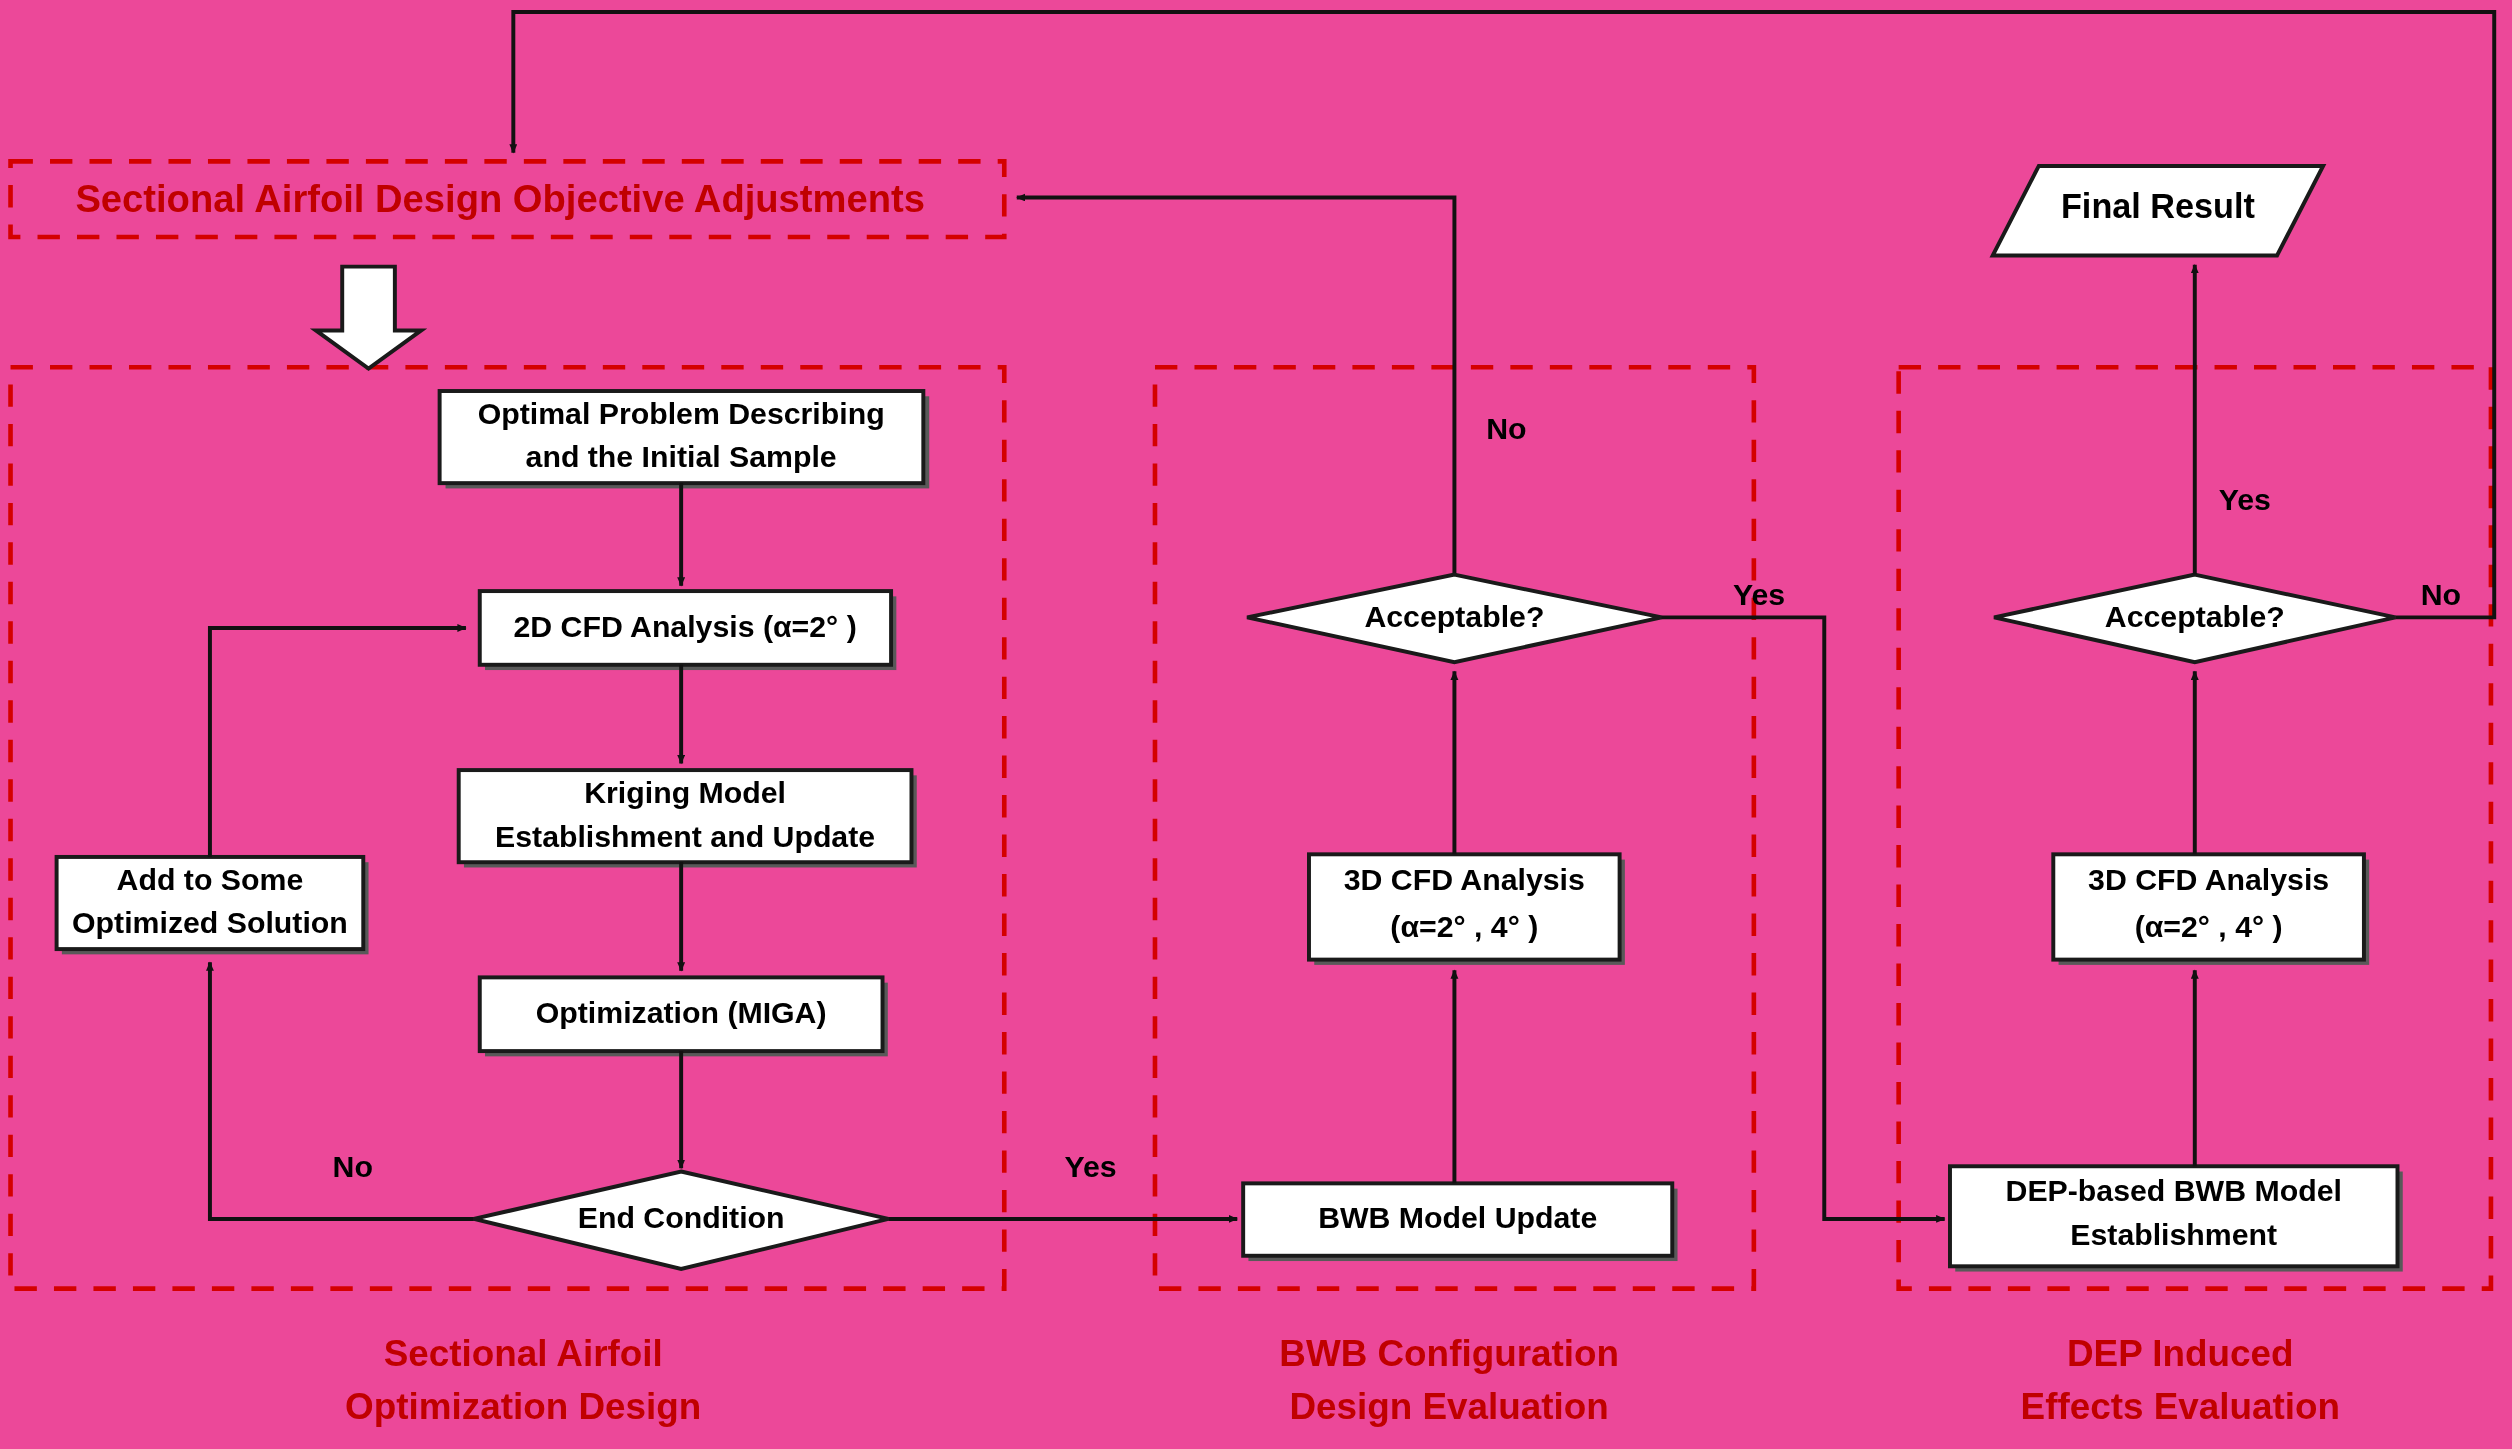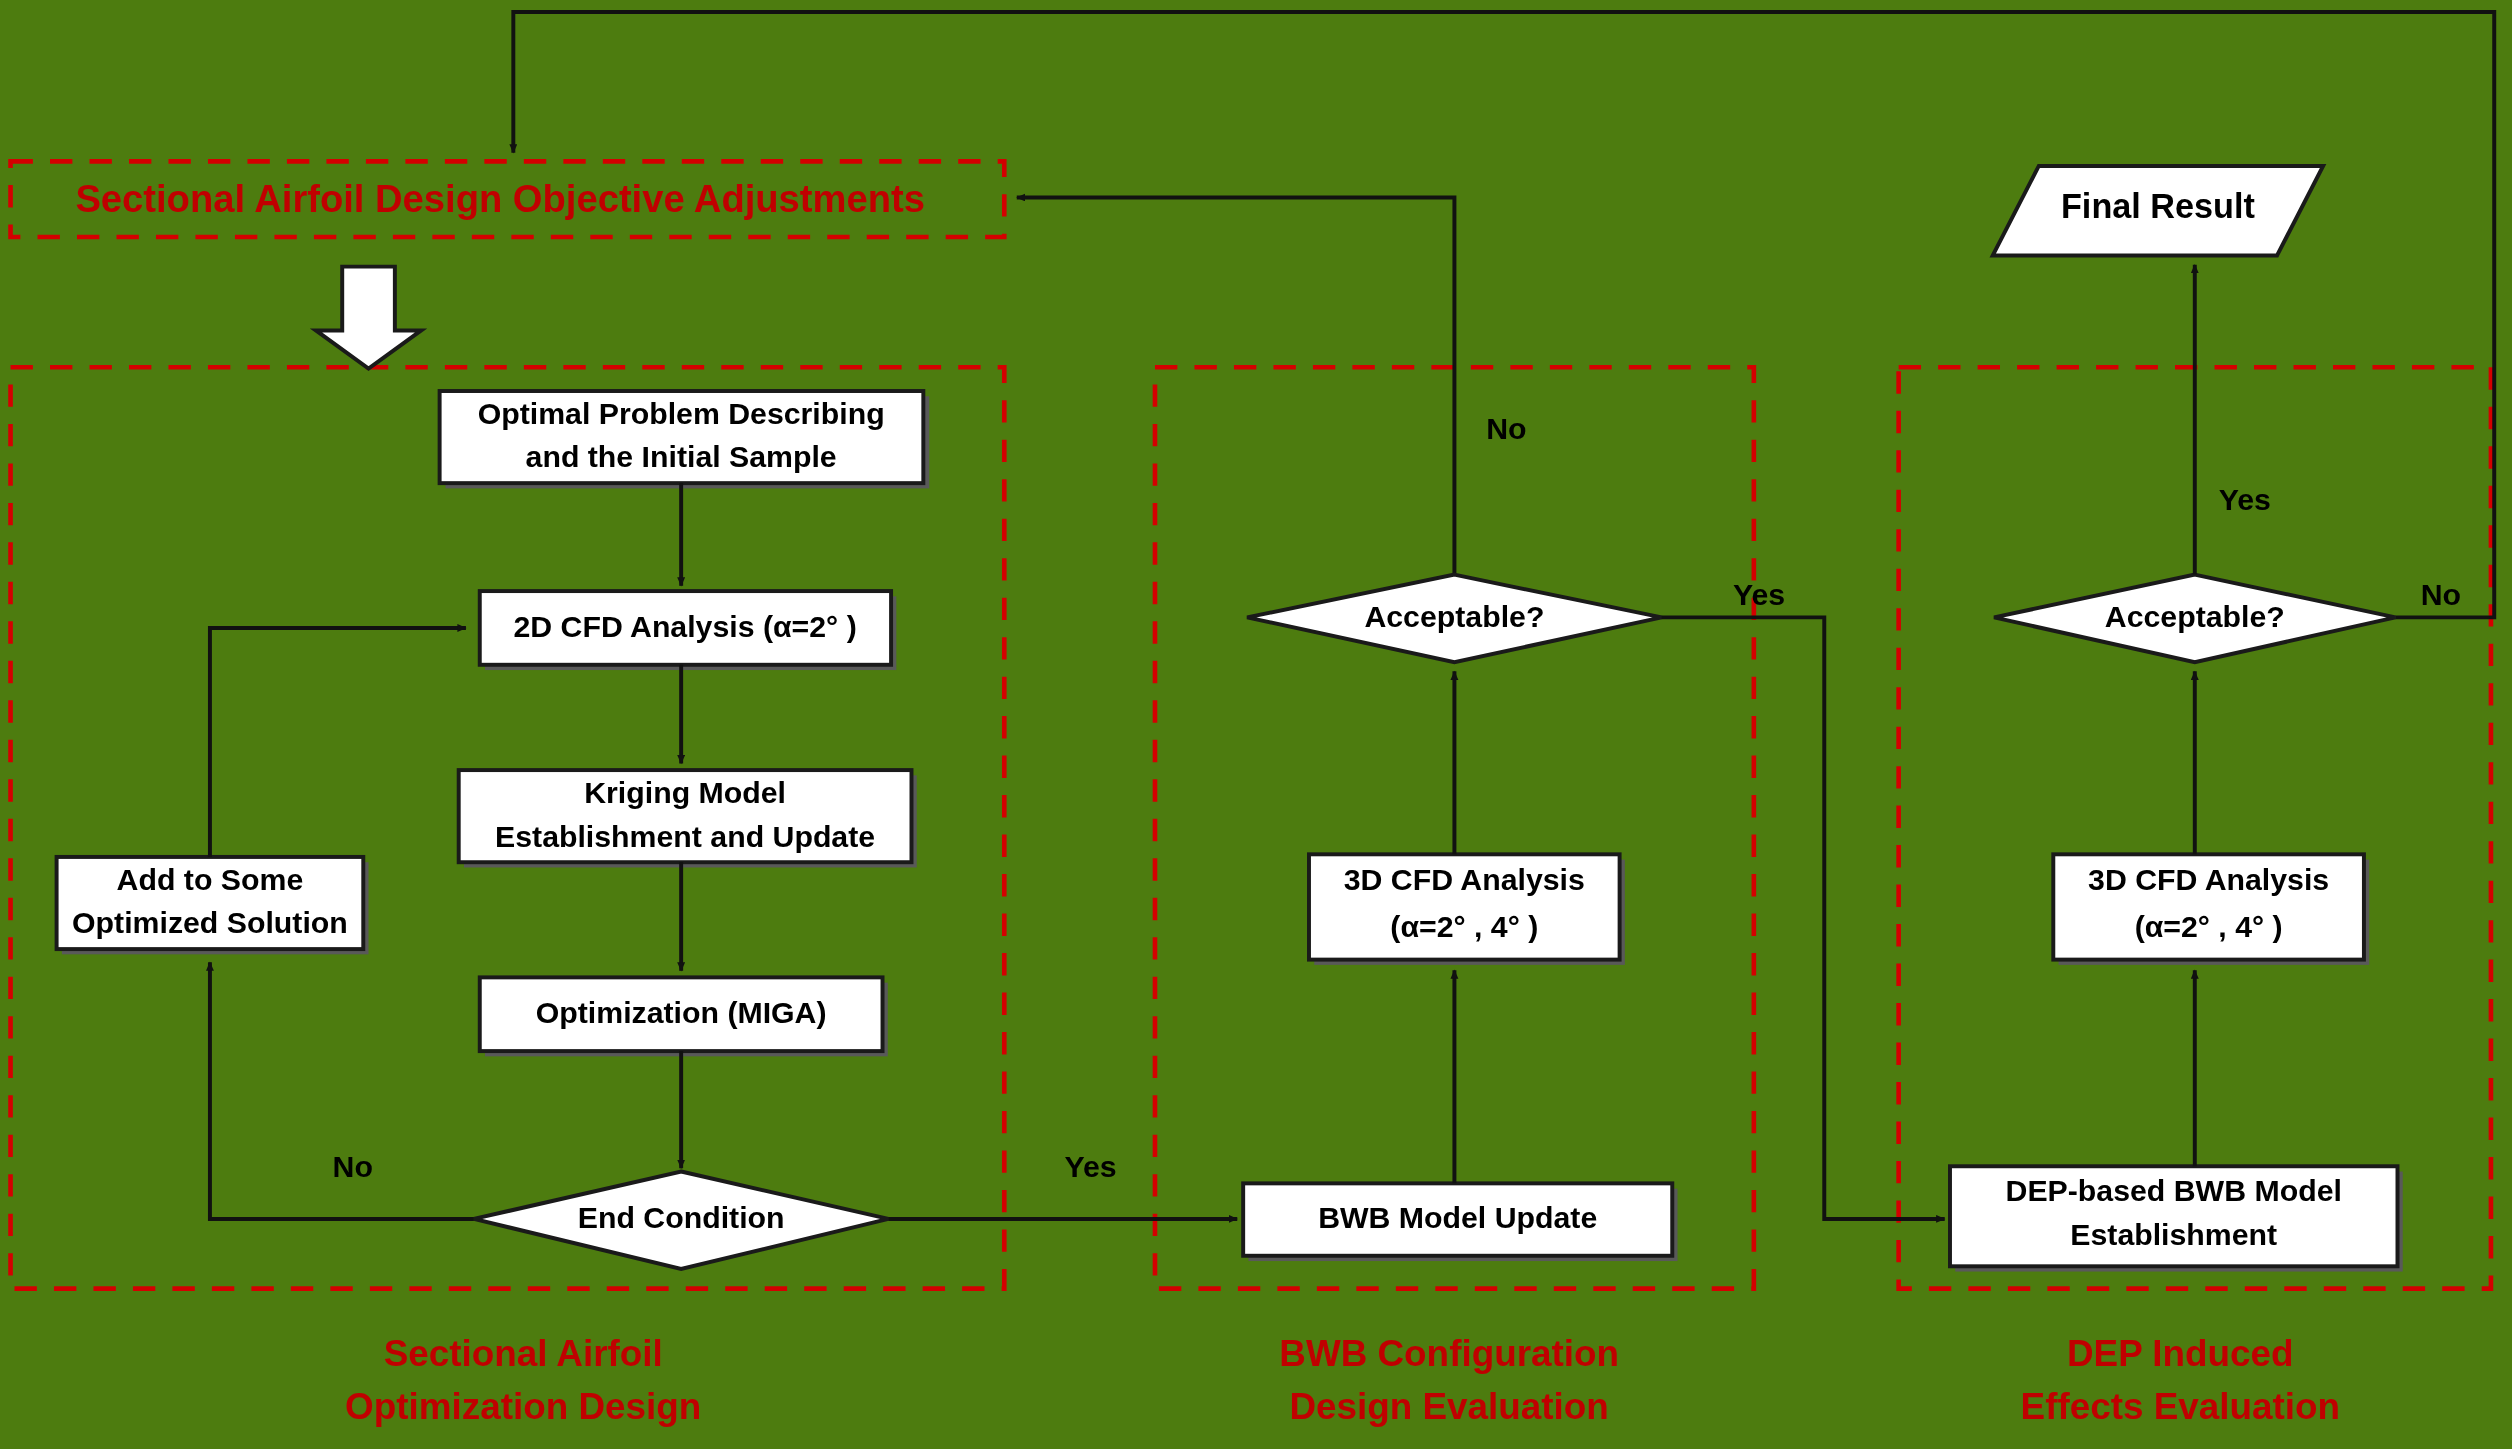--- a/index.html
+++ b/index.html
@@ -4,21 +4,21 @@
 <style>
   html, body {
     margin: 0;
     padding: 0;
     background: #ffffff;
   }
   #stage {
     position: relative;
     width: 2512px;
     height: 1450px;
-    background: #4d7c0f;
+    background: #ec4899;
     font-family: "Liberation Sans", sans-serif;
     overflow: hidden;
   }
   svg.layer {
     position: absolute;
     top: 0;
     left: 0;
     width: 2512px;
     height: 1450px;
   }

